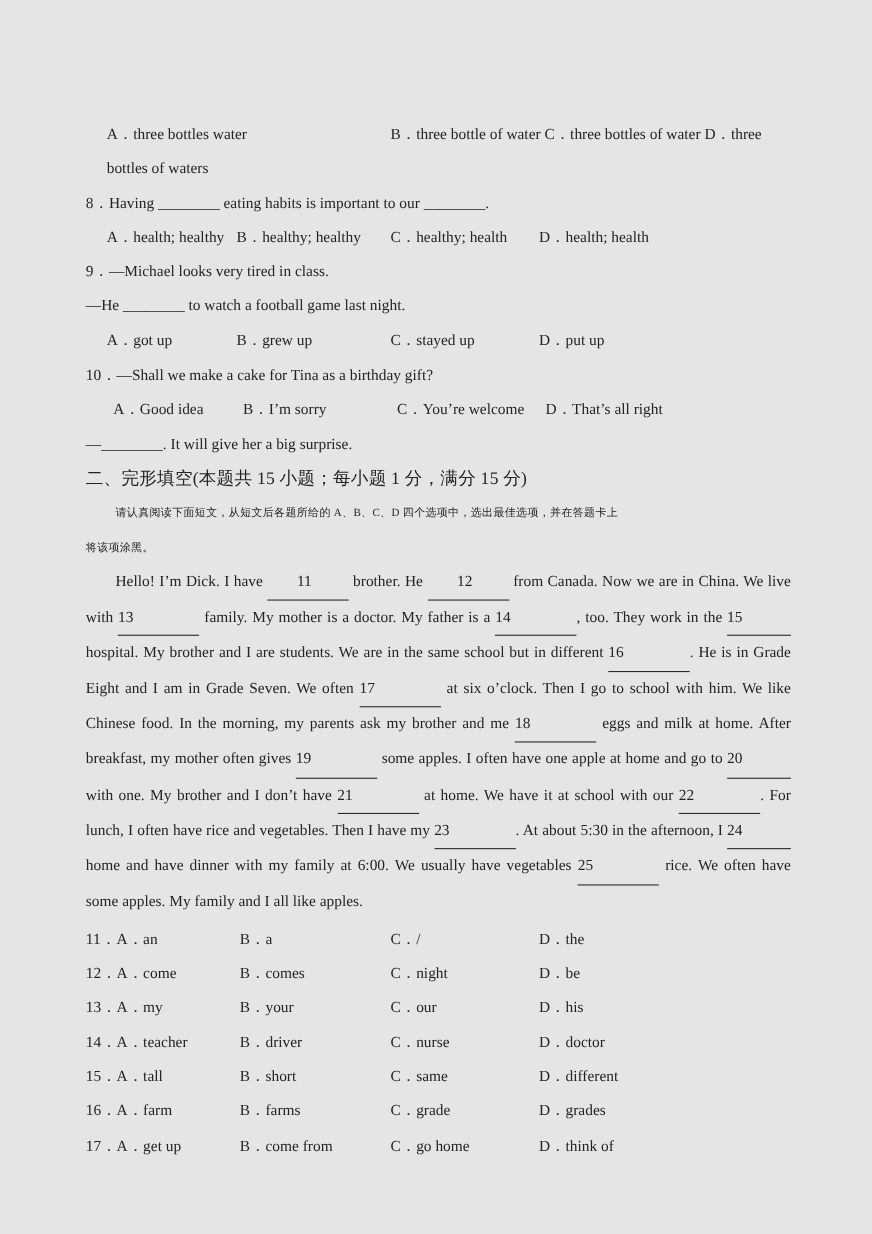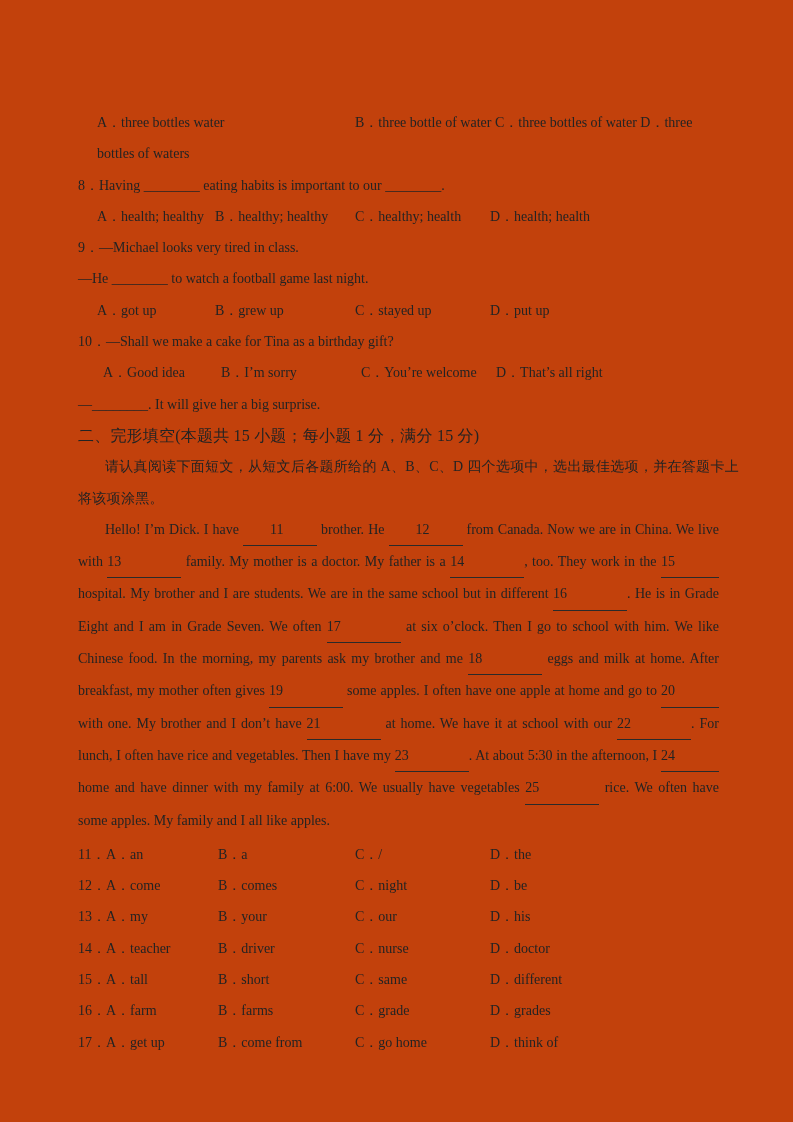--- a/index.html
+++ b/index.html
@@ -1,20 +1,20 @@
 <!DOCTYPE html>
 <html><head>
 <meta charset="utf-8">
 <style>
   html,body { margin:0; padding:0; }
   body { background:#ffffff; }
   .page {
     position:relative;
     width:793px; height:1122px;
-    background:#c2410c;
+    background:#e5e5e5;
     color:#232323;
     font-family:"Liberation Serif","DejaVu Serif",serif;
     overflow:hidden;
   }
   .content {
     position:absolute; left:78px; top:107px; width:641px;
   }
   .line {
     line-height:31.3px;
     font-size:14px;
@@ -23,21 +23,21 @@
   .opt-indent { padding-left:19px; }
   
   .q7a { display:inline-block; width:258px; }
   
   .optrow { padding-left:19px; }
   .oc { display:inline-block; }
   .oc1 { width:118px; }
   .oc2 { width:140px; }
   .oc3 { width:135px; }
   
-  .zh { font-size:14px; letter-spacing:0.3px; }
+  .zh { font-size:10px; letter-spacing:0.3px; }
   .zh-header { font-weight:normal; font-size:16px; letter-spacing:0.2px; }
   .ind { text-indent:27px; }
   
   .pline {
     line-height:31.3px;
     font-size:14px;
     text-align:justify;
     text-align-last:justify;
   }
   .pline.nojust { text-align:left; text-align-last:left; }

